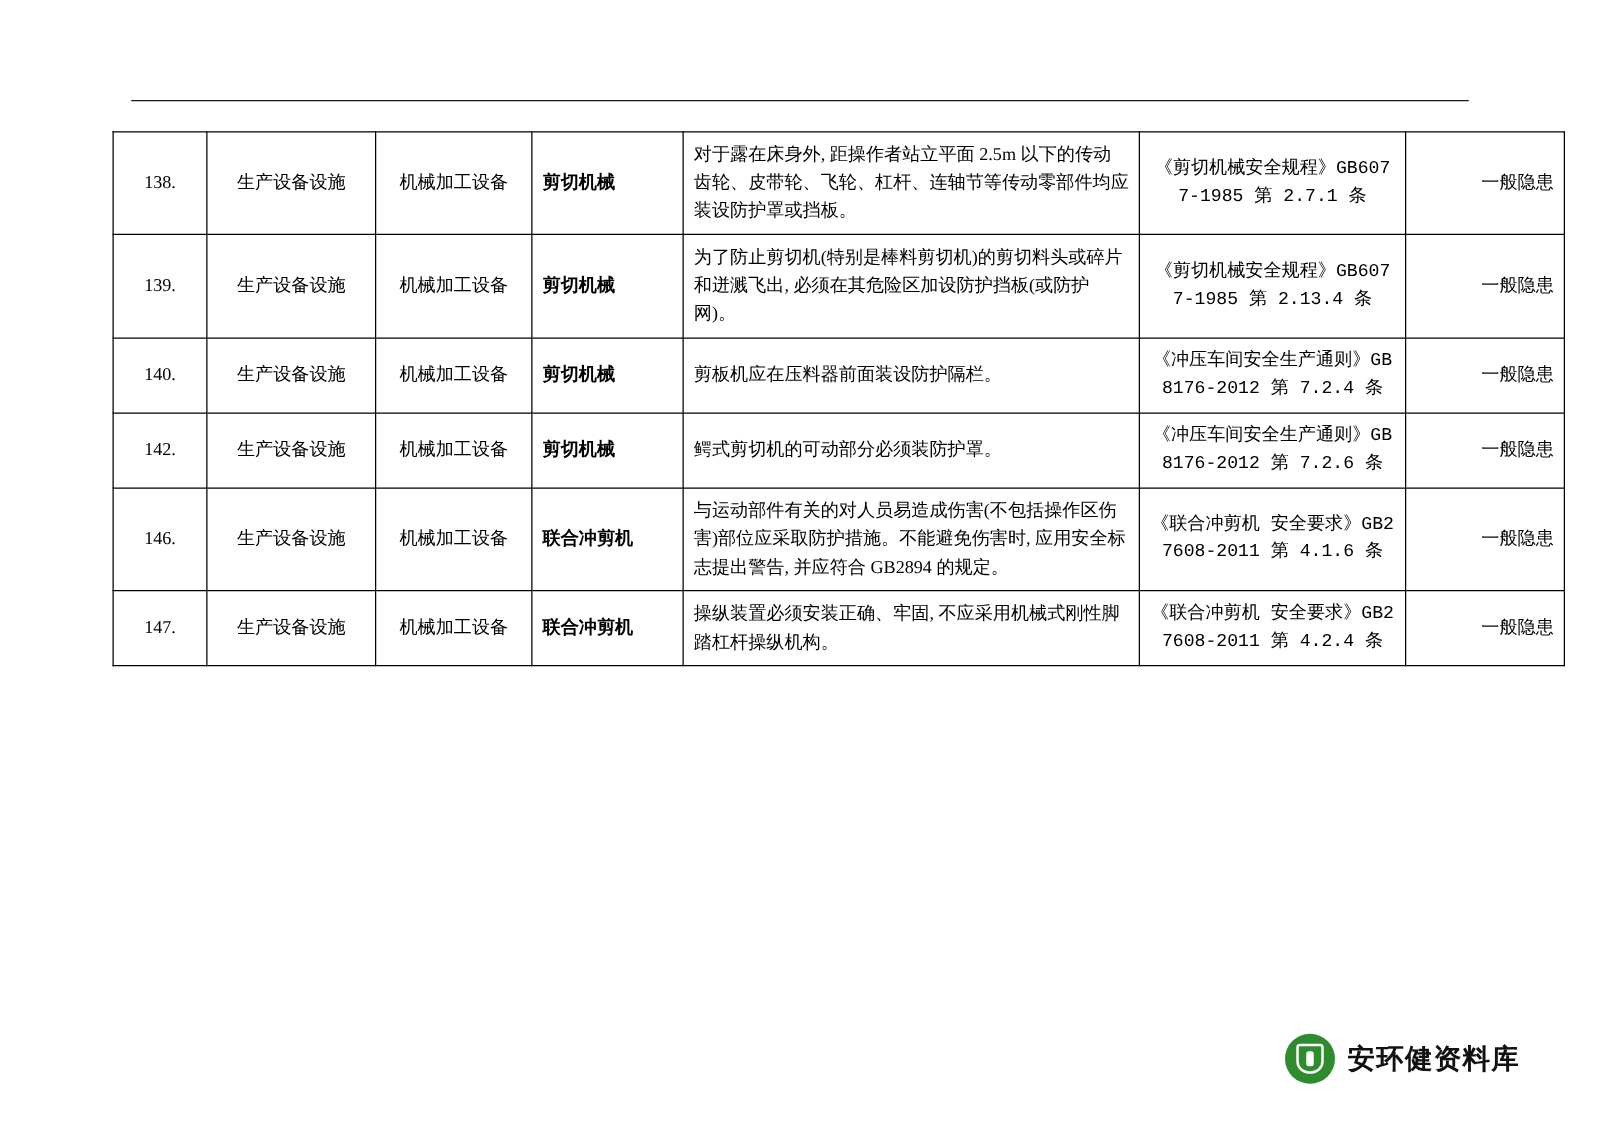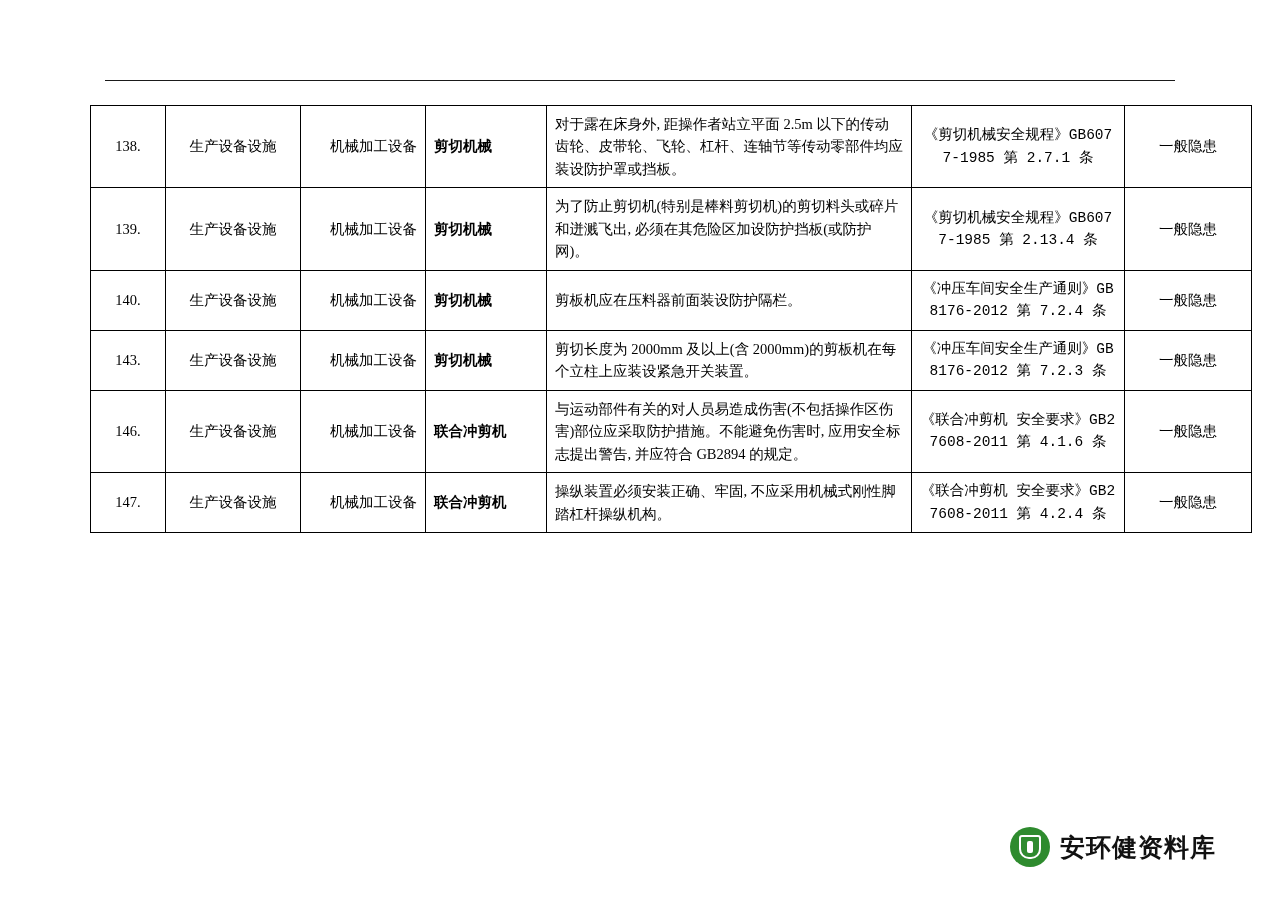--- a/index.html
+++ b/index.html
@@ -42,25 +42,25 @@
   table.doc-table td {
     border: 1px solid #000000;
     padding: 7px 8px;
     font-size: 14.5px;
     line-height: 1.55;
     vertical-align: middle;
     word-break: break-all;
   }
   td.c-num { width: 58px;  text-align: center; }
   td.c-cat { width: 118px; text-align: center; }
-  td.c-sub { width: 108px; text-align: right; }
+  td.c-sub { width: 108px; text-align: center; }
   td.c-dev { width: 104px; text-align: left; padding-left: 10px; font-weight: bold; }
   td.c-desc{ width: 348px; text-align: left; }
   td.c-ref { width: 196px; text-align: center; font-family: Liberation Mono, monospace; }
-  td.c-lvl { width: 110px; text-align: center; }
+  td.c-lvl { width: 110px; text-align: right; }
 
   .footer-logo {
     position: absolute;
     right: 64px;
     bottom: 38px;
     display: flex;
     align-items: center;
     gap: 10px;
   }
   .logo-badge {
@@ -87,21 +87,21 @@
     position: absolute;
     left: 17px;
     top: 14px;
     width: 6px;
     height: 12px;
     background: #ffffff;
     border-radius: 2px;
   }
   .logo-text {
     font-family: "Liberation Sans", "DejaVu Sans", sans-serif;
-    font-size: 25px;
+    font-size: 22px;
     font-weight: 700;
     color: #111111;
     letter-spacing: 1px;
     white-space: nowrap;
   }
 </style>
 </head>
 <body>
 
 <div class="page">
@@ -136,30 +136,30 @@
           <td class="c-num">140.</td>
           <td class="c-cat">生产设备设施</td>
           <td class="c-sub">机械加工设备</td>
           <td class="c-dev">剪切机械</td>
           <td class="c-desc">剪板机应在压料器前面装设防护隔栏。</td>
           <td class="c-ref">《冲压车间安全生产通则》GB8176-2012 第 7.2.4 条</td>
           <td class="c-lvl">一般隐患</td>
         </tr>
 
 
-
         <tr>
-          <td class="c-num">143.</td>
+          <td class="c-num">142.</td>
           <td class="c-cat">生产设备设施</td>
           <td class="c-sub">机械加工设备</td>
           <td class="c-dev">剪切机械</td>
-          <td class="c-desc">剪切长度为 2000mm 及以上(含 2000mm)的剪板机在每个立柱上应装设紧急开关装置。</td>
-          <td class="c-ref">《冲压车间安全生产通则》GB8176-2012 第 7.2.3 条</td>
+          <td class="c-desc">鳄式剪切机的可动部分必须装防护罩。</td>
+          <td class="c-ref">《冲压车间安全生产通则》GB8176-2012 第 7.2.6 条</td>
           <td class="c-lvl">一般隐患</td>
         </tr>
+
 
 
 
         <tr>
           <td class="c-num">146.</td>
           <td class="c-cat">生产设备设施</td>
           <td class="c-sub">机械加工设备</td>
           <td class="c-dev">联合冲剪机</td>
           <td class="c-desc">与运动部件有关的对人员易造成伤害(不包括操作区伤害)部位应采取防护措施。不能避免伤害时, 应用安全标志提出警告, 并应符合 GB2894 的规定。</td>
           <td class="c-ref">《联合冲剪机 安全要求》GB27608-2011 第 4.1.6 条</td>

